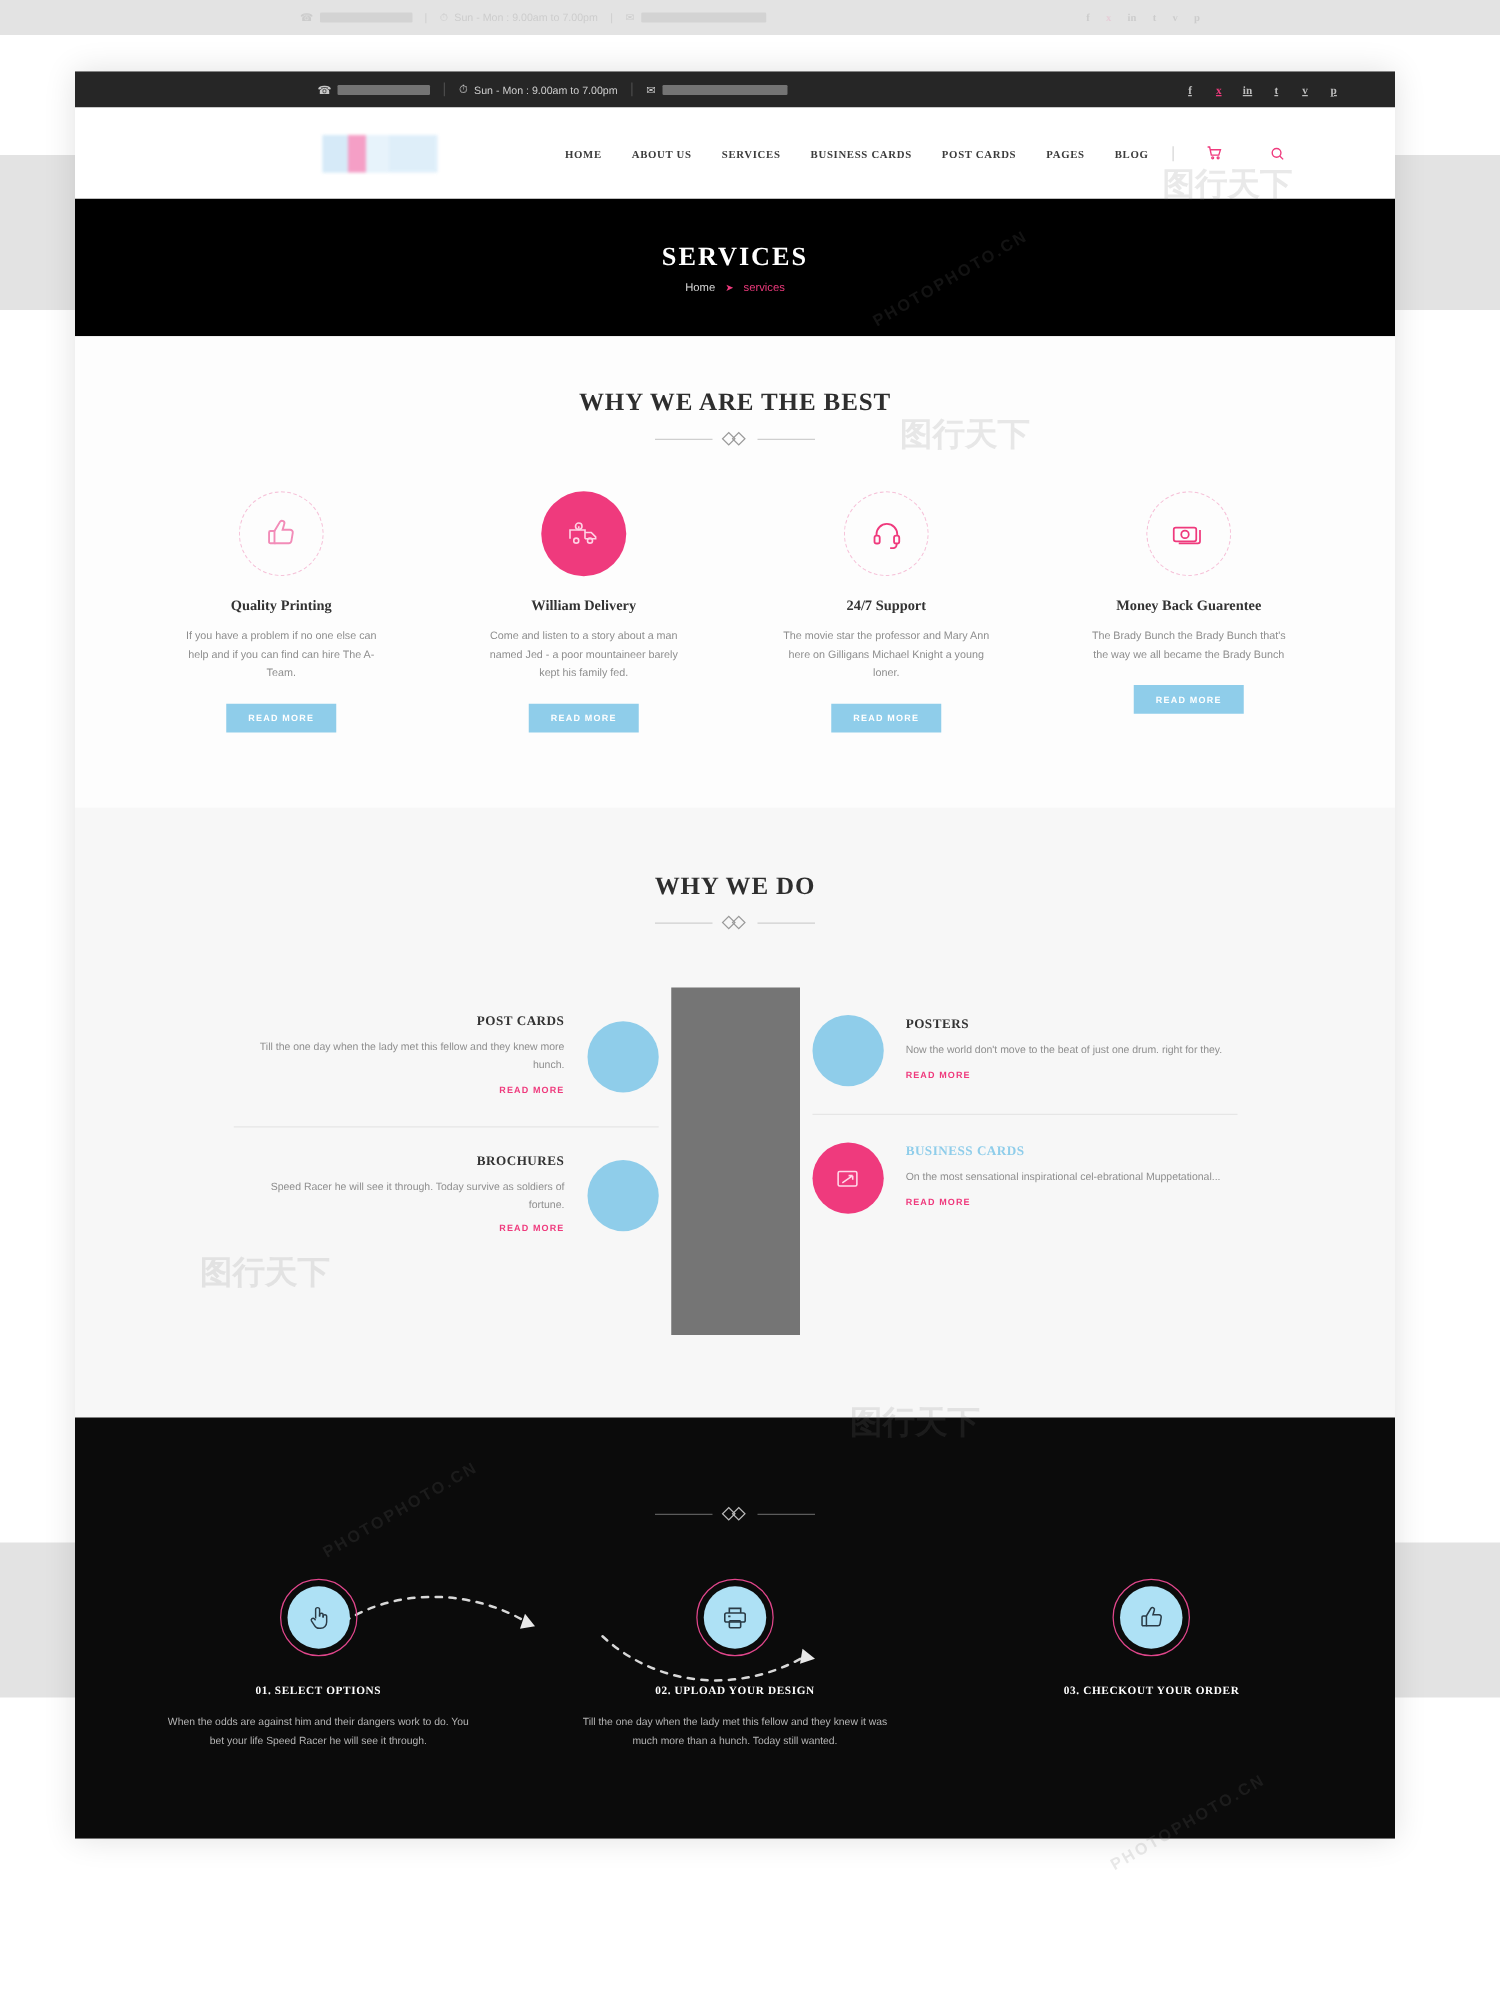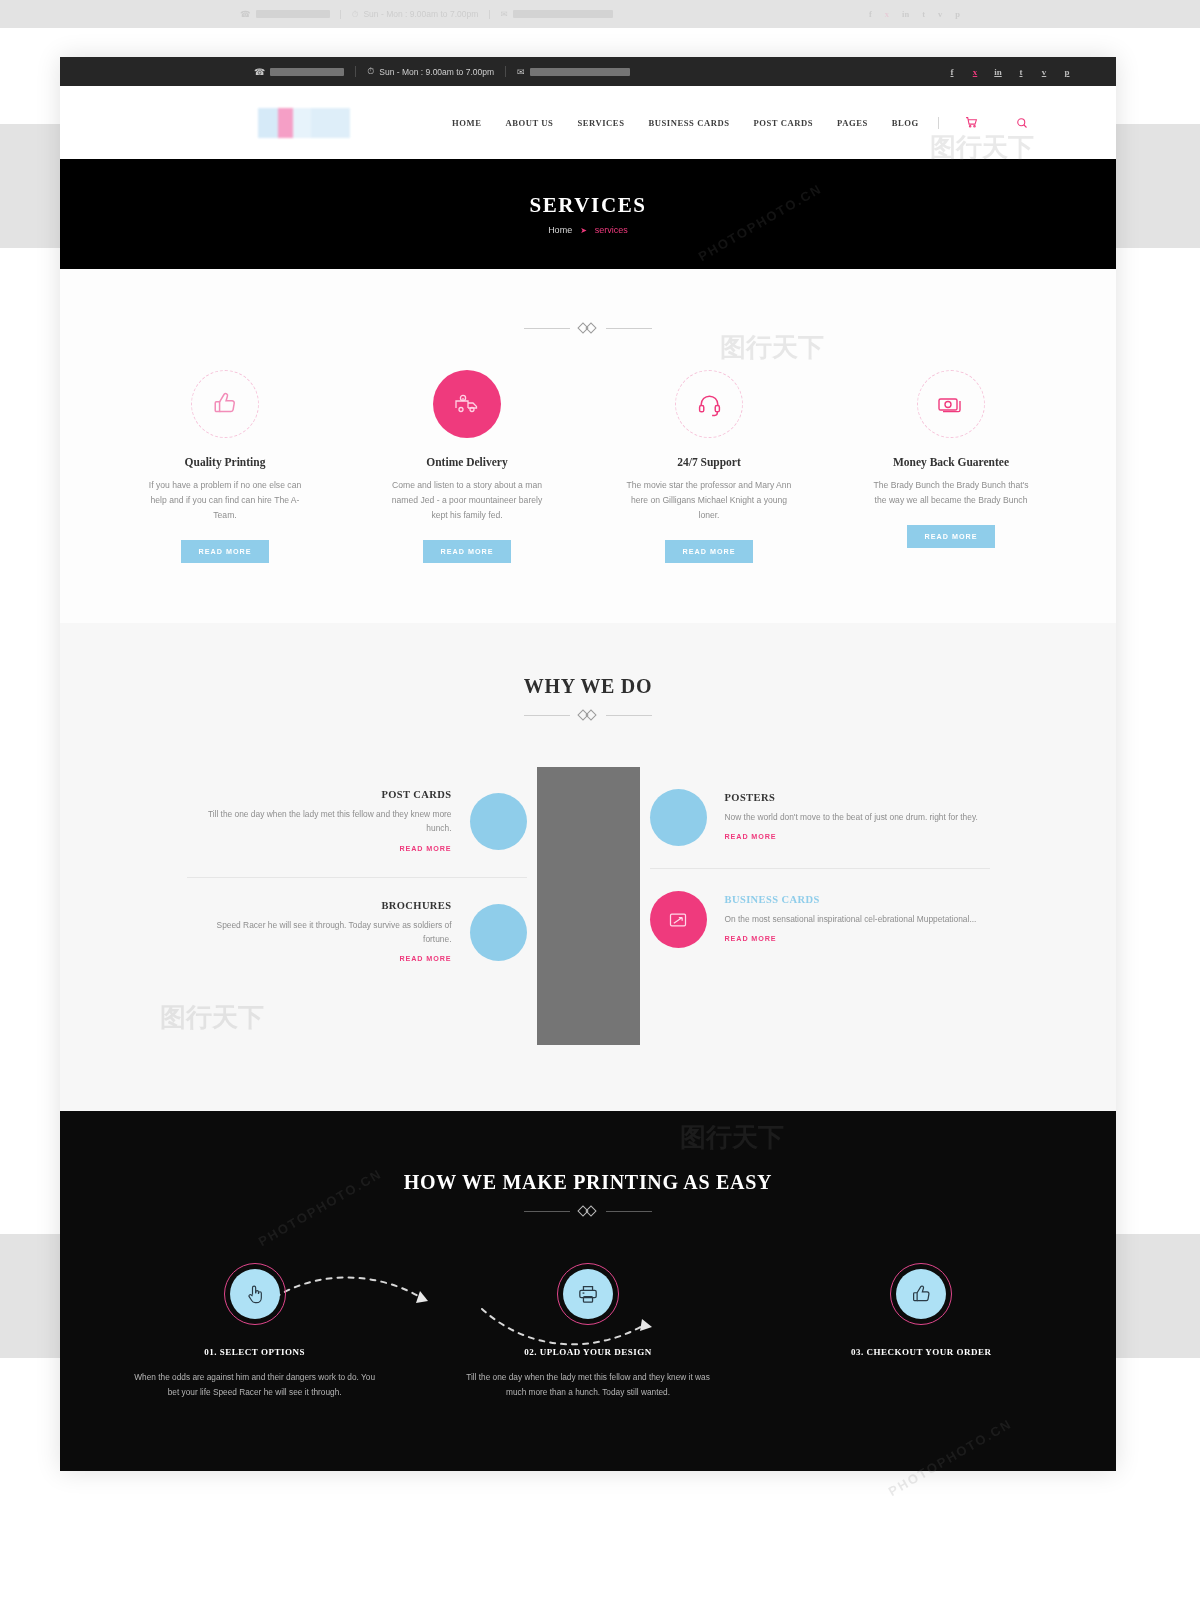--- a/index.html
+++ b/index.html
@@ -296,20 +296,21 @@
     <div class="banner">
       <h1>SERVICES</h1>
       <div class="crumb">
         <a href="#" style="color:#d8d8d8;text-decoration:none;">Home</a>
         <span class="arrow">➤</span>
         <span class="cur">services</span>
       </div>
     </div>
 
     <section class="best">
+      <h2 class="sec-title">WHY WE ARE THE BEST</h2>
       <div class="divider">
         <span class="ln"></span>
         <span class="dm">
             <i></i>
             <i></i>
           </span>
         <span class="ln"></span>
       </div>
 
       <div class="cards">
@@ -330,21 +331,21 @@
           <div class="circ fill">
             <svg width="28" height="26" viewBox="0 0 28 24" fill="none" stroke="#ffd2e4" stroke-width="1.3">
               <path d="M3 16V9h12v7"></path>
                 <path d="M15 11h5l3.5 3.5V16H15"></path>
               <circle cx="8" cy="17.5" r="2"></circle>
                 <circle cx="19" cy="17.5" r="2"></circle>
               <circle cx="10" cy="6" r="2.6"></circle>
                 <path d="M10 6v2"></path>
             </svg>
           </div>
-          <h3>Ontime Delivery</h3>
+          <h3>William Delivery</h3>
           <p>Come and listen to a story about a man named Jed - a poor mountaineer barely kept his family fed.</p>
           <a href="#" class="btn-read">READ MORE</a>
         </div>
 
         <div class="card">
           <div class="circ outline">
             <svg width="25" height="25" viewBox="0 0 24 24" fill="none" stroke="#ef3a7d" stroke-width="1.4">
               <path d="M4 13v-1a8 8 0 0 1 16 0v1"></path>
               <rect x="2.5" y="13" width="4" height="6" rx="1.6"></rect>
               <rect x="17.5" y="13" width="4" height="6" rx="1.6"></rect>
@@ -427,21 +428,20 @@
               <p>On the most sensational inspirational cel-ebrational Muppetational...</p>
               <a href="#" class="svc-more">READ MORE</a>
             </div>
           </div>
         </div>
 
       </div>
     </section>
 
     <section class="how">
-      <h2 class="sec-title light">HOW WE MAKE PRINTING AS EASY</h2>
       <div class="divider light">
         <span class="ln"></span>
         <span class="dm">
             <i></i>
             <i></i>
           </span>
         <span class="ln"></span>
       </div>
 
       <div class="steps">

